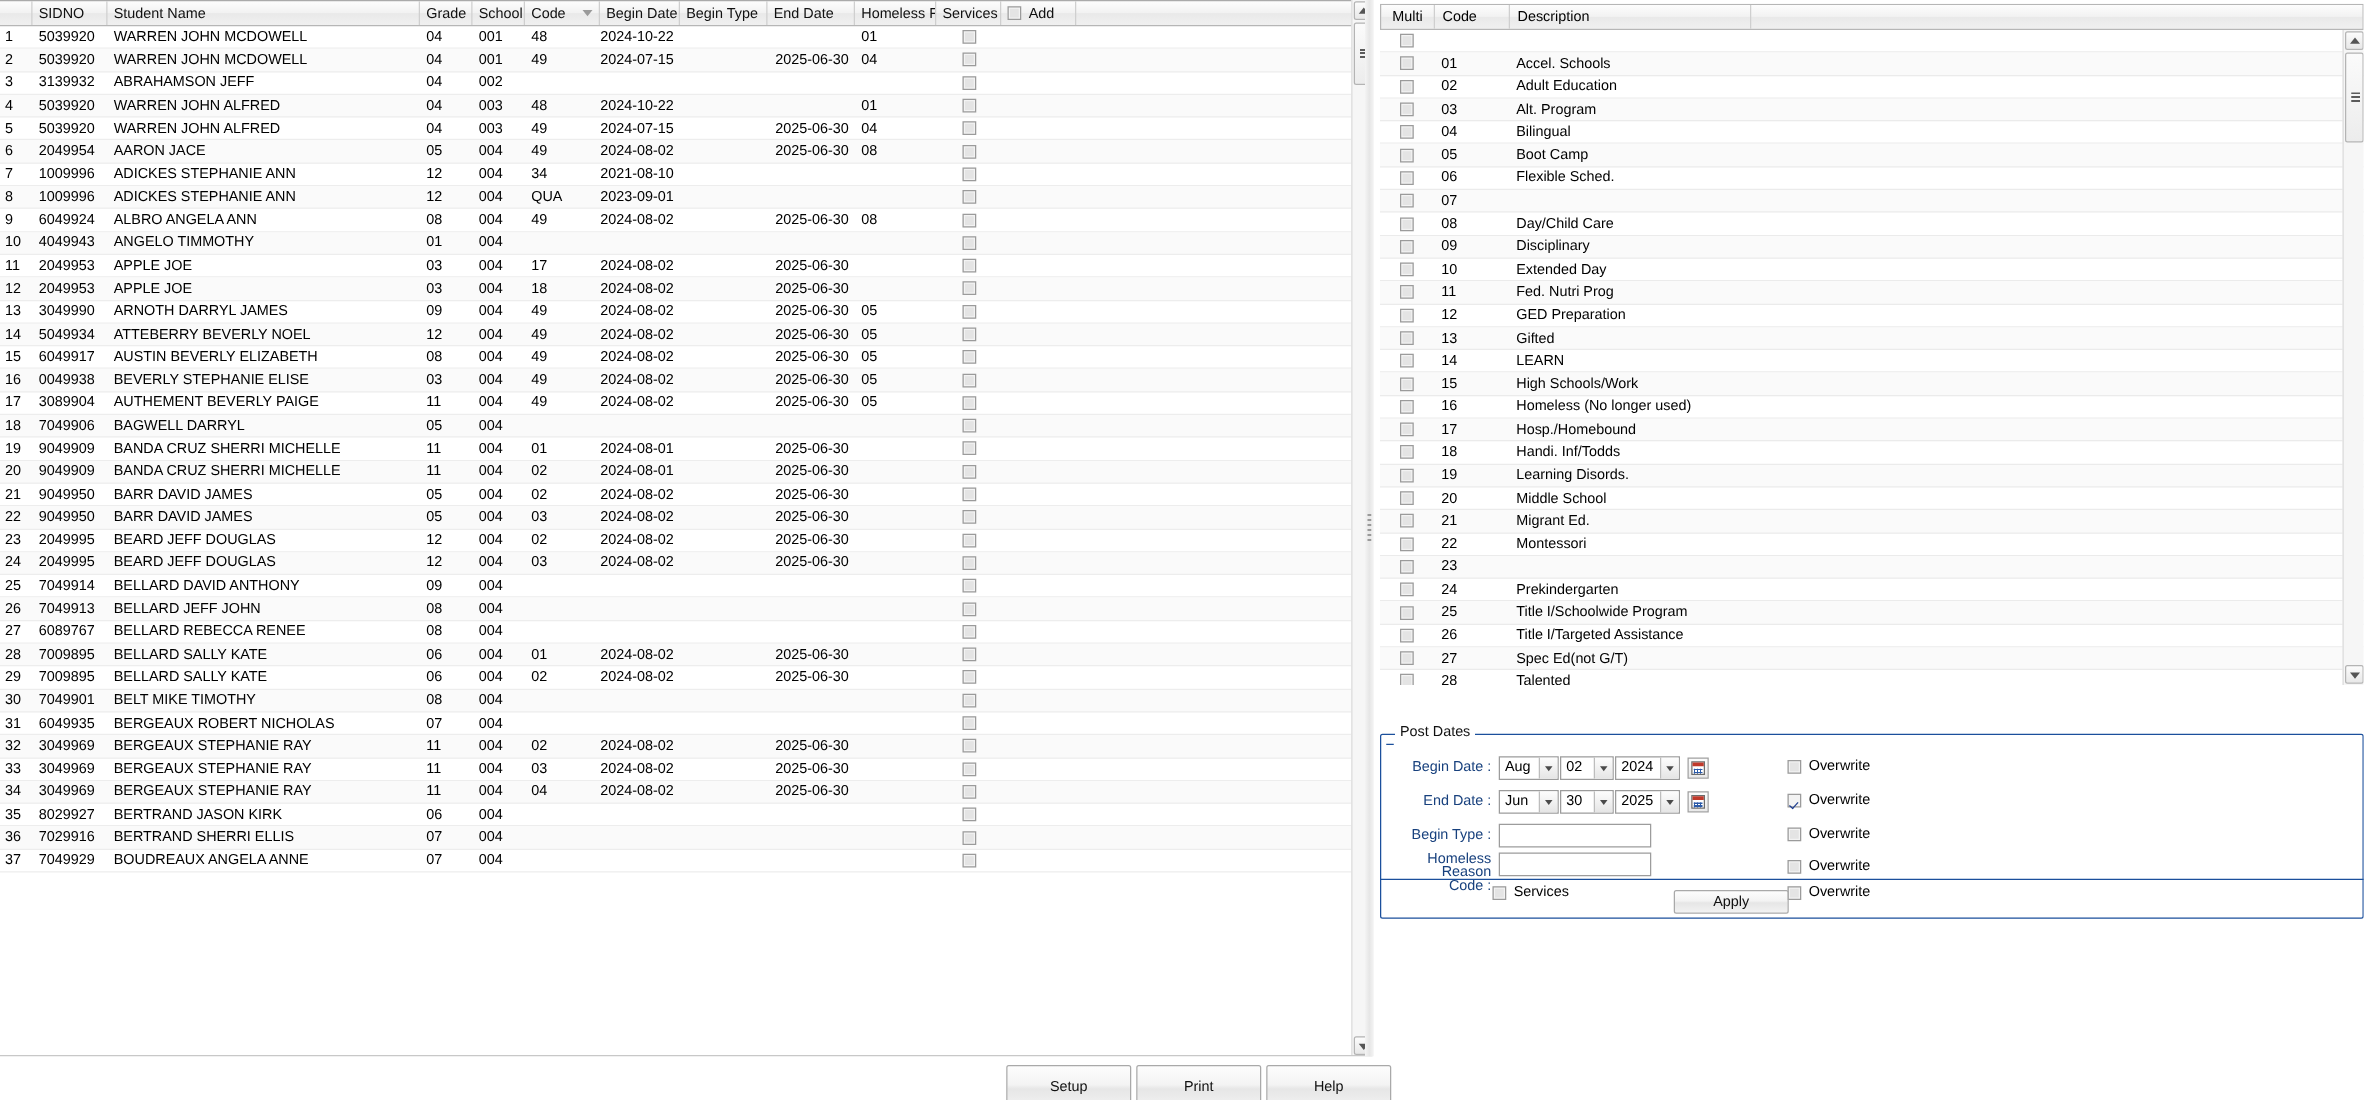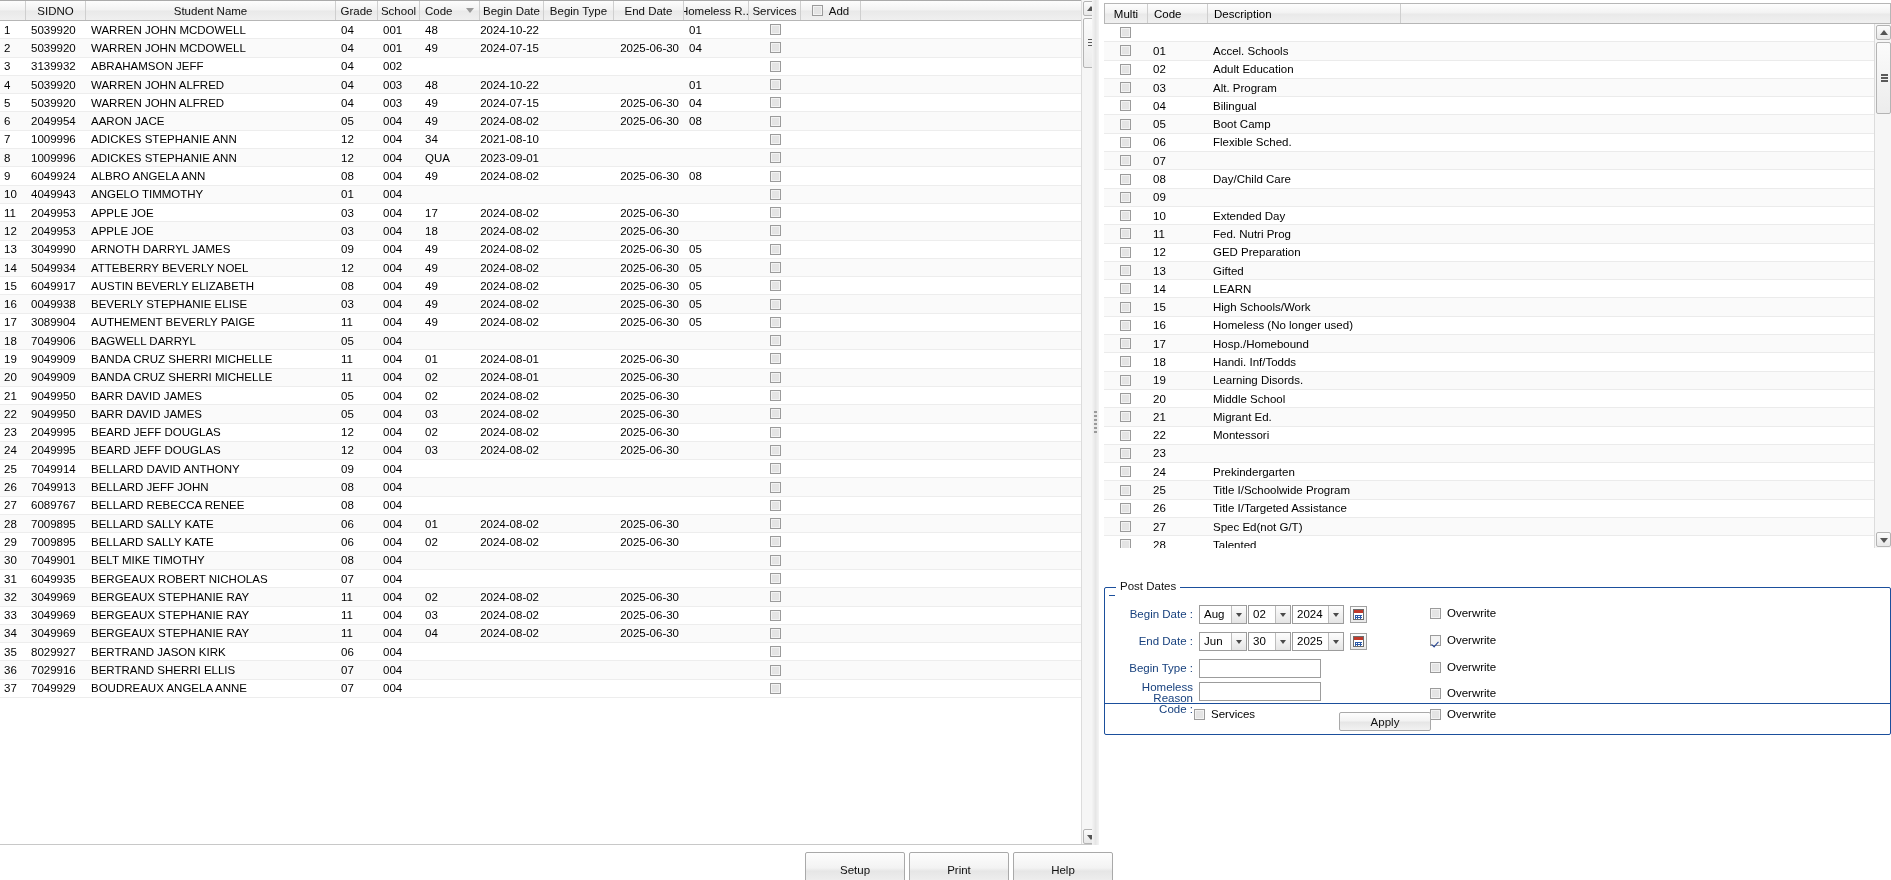--- a/index.html
+++ b/index.html
@@ -38,21 +38,20 @@
     color: #101010;
   }
   .grid-header .hc {
     display: flex;
     align-items: center;
     border-right: 1px solid #cfcfcf;
     padding: 0 5px;
     height: 100%;
     overflow: hidden;
     white-space: nowrap;
-    justify-content: center;
   }
   .grid-header .hc.nb { border-right: none; }
   .sort-caret {
     width: 0; height: 0;
     border-left: 4px solid transparent;
     border-right: 4px solid transparent;
     border-top: 5px solid #9a9a9a;
     margin-left: auto;
   }
   .chk {
@@ -1218,20 +1217,21 @@
             <div class="rcell rc-code">08</div>
             <div class="rcell rc-desc" style="width:auto;flex:1">Day/Child Care</div>
           </div>
           <div class="rrow alt">
             <div class="rcell rc-multi">
               <span class="chk">
                 <i></i>
               </span>
             </div>
             <div class="rcell rc-code">09</div>
+            <div class="rcell rc-desc" style="width:auto;flex:1">Disciplinary</div>
           </div>
           <div class="rrow">
             <div class="rcell rc-multi">
               <span class="chk">
                 <i></i>
               </span>
             </div>
             <div class="rcell rc-code">10</div>
             <div class="rcell rc-desc" style="width:auto;flex:1">Extended Day</div>
           </div>

